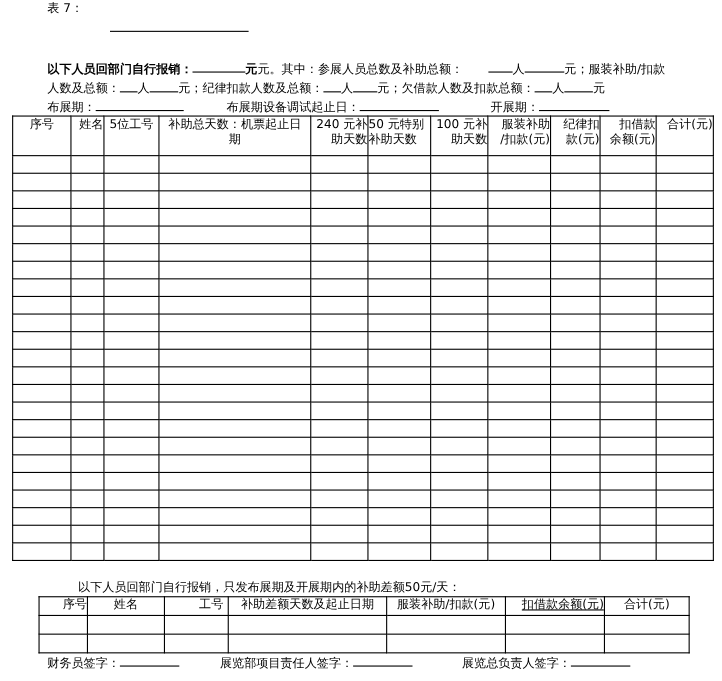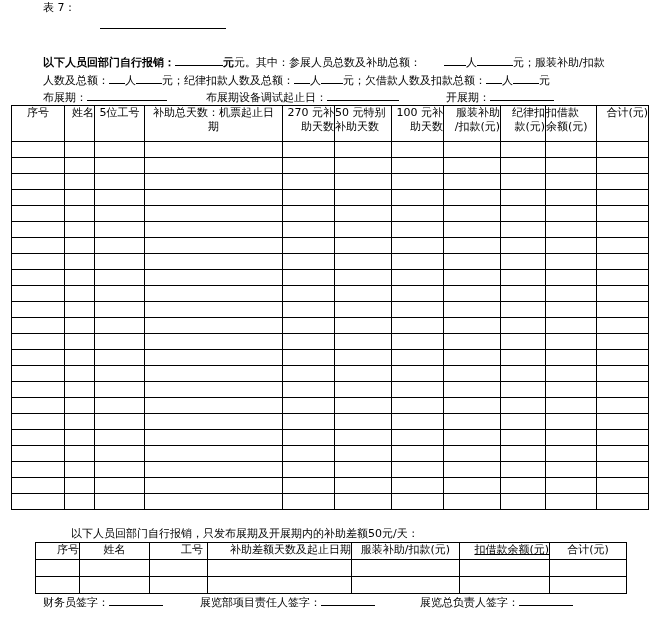--- a/index.html
+++ b/index.html
@@ -64,40 +64,40 @@
   <tbody>
       <tr style="height:36px;">
     <td style="height:35px;"><span>序号</span></td>
     <td style="text-align:right;"><span>姓名</span></td>
     <td><span>5位工号</span></td>
     <td>
           <div style="text-align:center;">补助总天数：机票起止日</div>
           <div>期</div>
         </td>
     <td style="text-align:right;">
-          <div>270 元补</div>
+          <div>240 元补</div>
           <div>助天数</div>
         </td>
     <td style="text-align:left;">
           <div>50 元特别</div>
           <div>补助天数</div>
         </td>
     <td style="text-align:right;">
           <div>100 元补</div>
           <div>助天数</div>
         </td>
     <td style="text-align:right;">
           <div>服装补助</div>
           <div>/扣款(元)</div>
         </td>
     <td style="text-align:right;">
           <div>纪律扣</div>
           <div>款(元)</div>
         </td>
-    <td style="text-align:left;">
+    <td style="text-align:right;">
           <div>扣借款</div>
           <div>余额(元)</div>
         </td>
     <td style="text-align:right;"><span>合计(元)</span></td>
   </tr>
   </tbody>
     <tbody id="main-body">
       <tr>
         <td></td>
         <td></td>
@@ -410,21 +410,21 @@
       <col style="width:144px">
     <col style="width:108px">
       <col style="width:90px">
       <col style="width:77px">
   </colgroup>
   <tbody>
       <tr>
     <td style="text-align:right;">序号</td>
     <td>姓名</td>
     <td style="text-align:right;padding-right:4px;">工号</td>
-    <td style="text-align:right;">补助差额天数及起止日期</td>
+    <td style="">补助差额天数及起止日期</td>
     <td style="margin-top:32px;">服装补助/扣款(元)</td>
     <td style="text-align:right;text-decoration:underline;">扣借款余额(元)</td>
     <td>合计(元)</td>
   </tr>
   </tbody>
     <tbody id="sub-body">
       <tr>
         <td></td>
         <td></td>
         <td></td>

